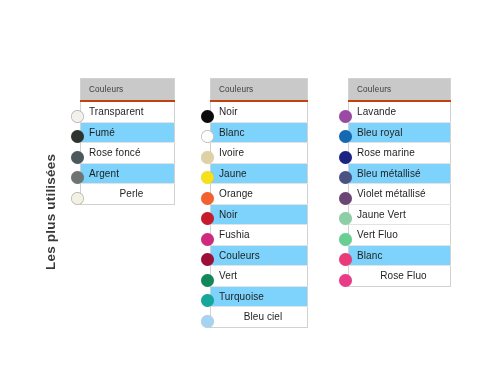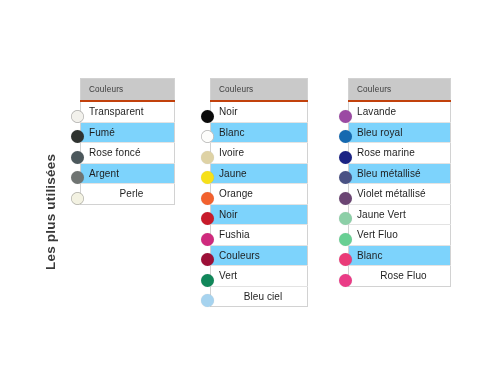--- a/index.html
+++ b/index.html
@@ -187,20 +187,25 @@
           <tr class="alt">
             <td class="rowpos"><span class="swatch-wrap">
                 <span class="swatch" style="background: rgb(156, 15, 55);"></span>
               </span><span>Couleurs</span></td>
           </tr>
           <tr>
             <td class="rowpos"><span class="swatch-wrap">
                 <span class="swatch" style="background: rgb(17, 135, 90);"></span>
               </span><span>Vert</span></td>
           </tr>
+          <tr class="alt">
+            <td class="rowpos"><span class="swatch-wrap">
+                <span class="swatch" style="background: rgb(20, 167, 154);"></span>
+              </span><span>Turquoise</span></td>
+          </tr>
           <tr>
             <td class="rowpos"><span class="swatch-wrap">
                 <span class="swatch" style="background: rgb(166, 211, 239);"></span>
               </span><span>Bleu ciel</span></td>
           </tr>
         </tbody>
     </table>
   </div>
 
   <div class="col" id="col-3">

